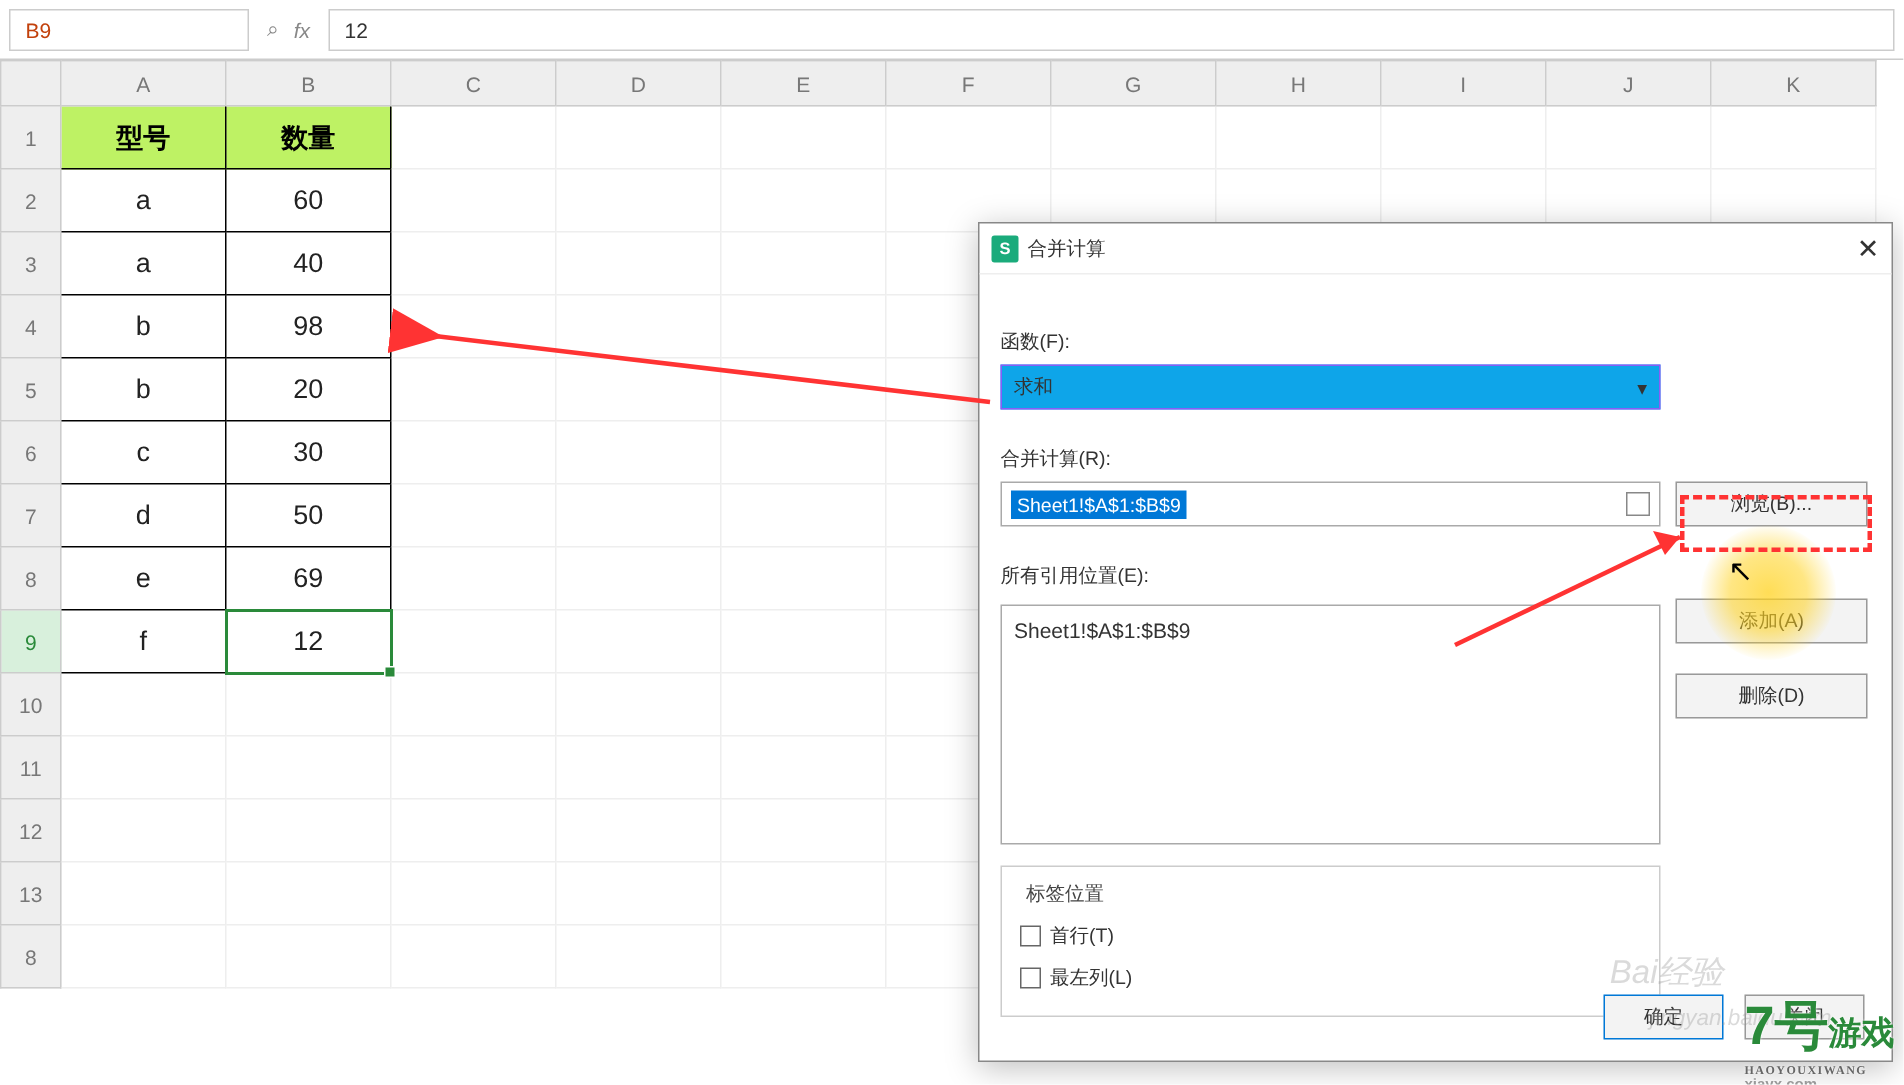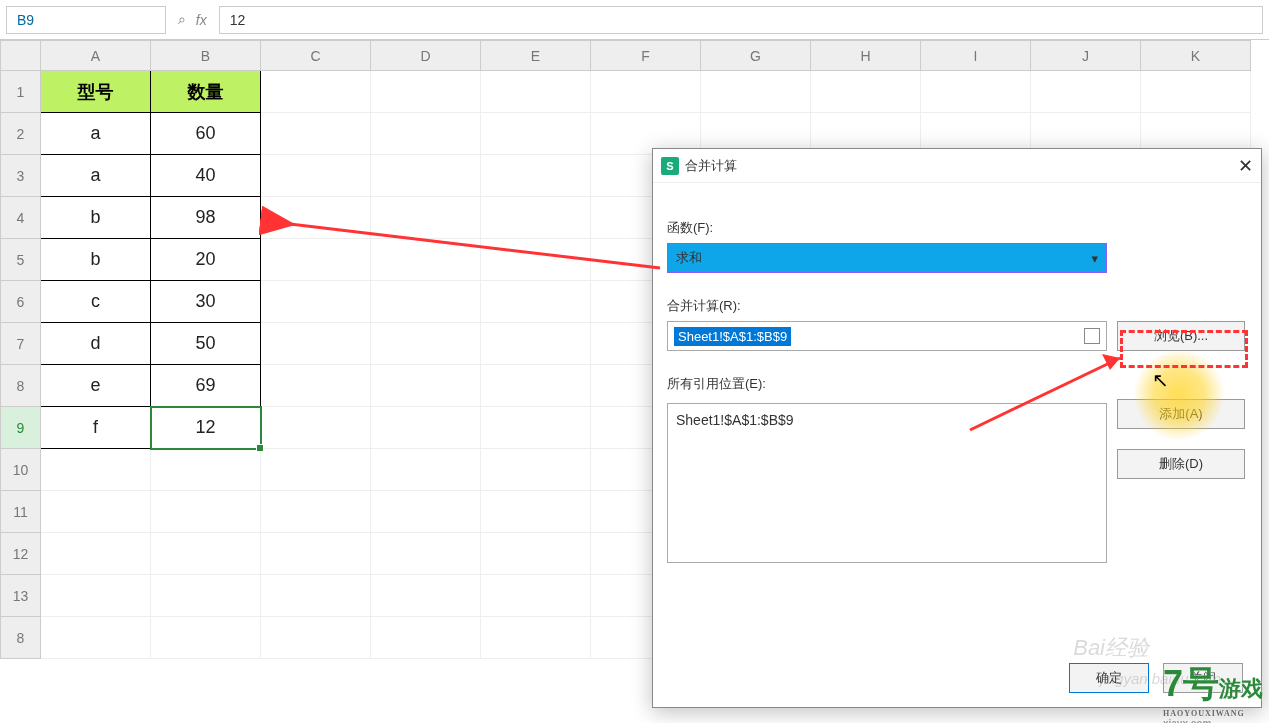--- a/index.html
+++ b/index.html
@@ -1,18 +1,18 @@
 <!DOCTYPE html>
 <html><head>
 <meta charset="utf-8">
 <style>
   * { box-sizing: border-box; margin: 0; padding: 0; font-family: "Microsoft YaHei", sans-serif; }
   html, body { width: 1269px; height: 723px; background: #fff; overflow: hidden; }
   .name-bar { height: 40px; border-bottom: 1px solid #ccc; display: flex; align-items: center; padding: 0 6px; gap: 12px; }
-  .name-box { width: 160px; height: 28px; border: 1px solid #ccc; display: flex; align-items: center; padding: 0 10px; font-size: 14px; color: #0369a1; }
+  .name-box { width: 160px; height: 28px; border: 1px solid #ccc; display: flex; align-items: center; padding: 0 10px; font-size: 14px; color: #c2410c; }
   .fx-icons { display: flex; gap: 10px; color: #888; font-size: 14px; align-items: center; }
   .fx-icon { font-style: italic; }
   .formula-input { flex: 1; height: 28px; border: 1px solid #ccc; padding: 0 10px; font-size: 14px; color: #333; display: flex; align-items: center; }
   .sheet { position: relative; width: 100%; height: calc(100% - 40px); }
   table.grid { border-collapse: collapse; table-layout: fixed; }
   table.grid th { background: #eee; color: #777; font-weight: normal; border: 1px solid #ccc; font-size: 14px; }
   .corner { width: 40px; height: 30px; }
   th.col { width: 110px; height: 30px; }
   th.row { width: 40px; height: 42px; font-size: 15px; }
   th.row.sel { background: #d8f0dc; color: #2a8a3a; }
@@ -306,20 +306,31 @@
       <div style="display:flex">
         <div class="list-box">
           <div>Sheet1!$A$1:$B$9</div>
         </div>
         <div class="side-btns">
           <div class="btn">添加(A)</div>
           <div class="btn">删除(D)</div>
         </div>
       </div>
 
+      <div class="fieldset">
+        <span class="fieldset-legend">标签位置</span>
+        <div class="chk">
+            <span class="box"></span>
+            <span>首行(T)</span>
+          </div>
+        <div class="chk">
+            <span class="box"></span>
+            <span>最左列(L)</span>
+          </div>
+      </div>
 
       <div class="footer">
         <div class="btn" style="border:1px solid #0078d7">确定</div>
         <div class="btn">关闭</div>
       </div>
     </div>
   </div>
 
   <svg class="arrow-svg" width="1269" height="683">
     <defs>

